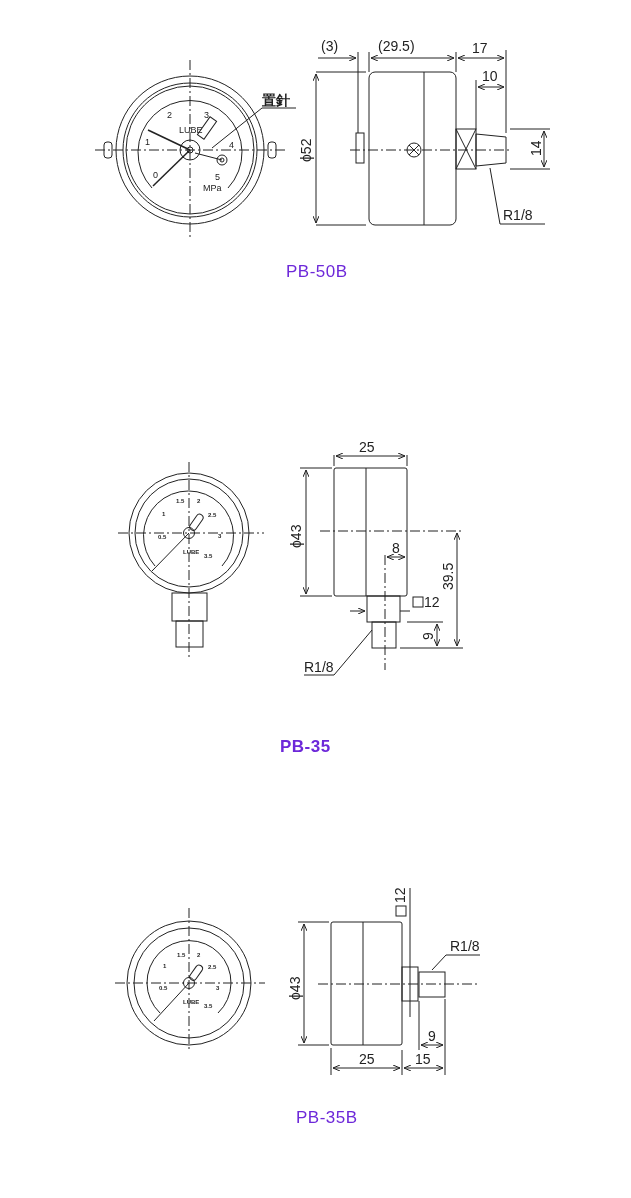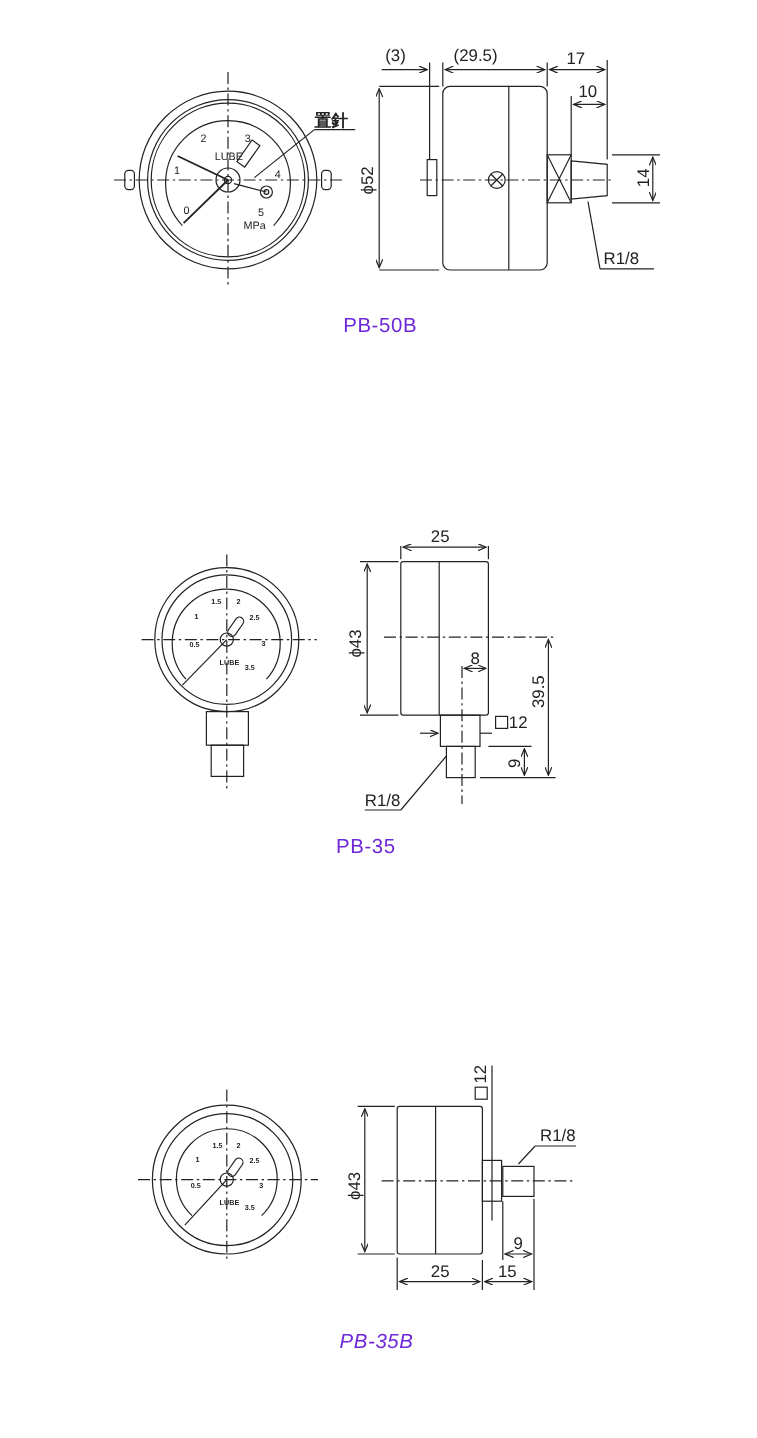--- a/index.html
+++ b/index.html
@@ -185,14 +185,14 @@
   </g>
   <text class="dim" x="405" y="903" transform="rotate(-90 405 903)" stroke="none">12</text>
   <text class="dim" x="450" y="951" stroke="none">R1/8</text>
   <text class="dim" x="300" y="1000" transform="rotate(-90 300 1000)" stroke="none">ϕ43</text>
   <text class="dim" x="428" y="1041" stroke="none">9</text>
   <text class="dim" x="359" y="1064" stroke="none">25</text>
   <text class="dim" x="415" y="1064" stroke="none">15</text>
 </svg>
 
 <div class="caption" style="left:286px;top:262px;">PB-50B</div>
-<div class="caption" style="left:280px;top:696px;">PB-35</div>
-<div class="caption" style="left:283px;top:1108px;font-style:italic;">PB-35B</div>
+<div class="caption" style="left:280px;top:737px;font-weight:bold;">PB-35</div>
+<div class="caption" style="left:296px;top:1108px;">PB-35B</div>
 
 </body></html>

